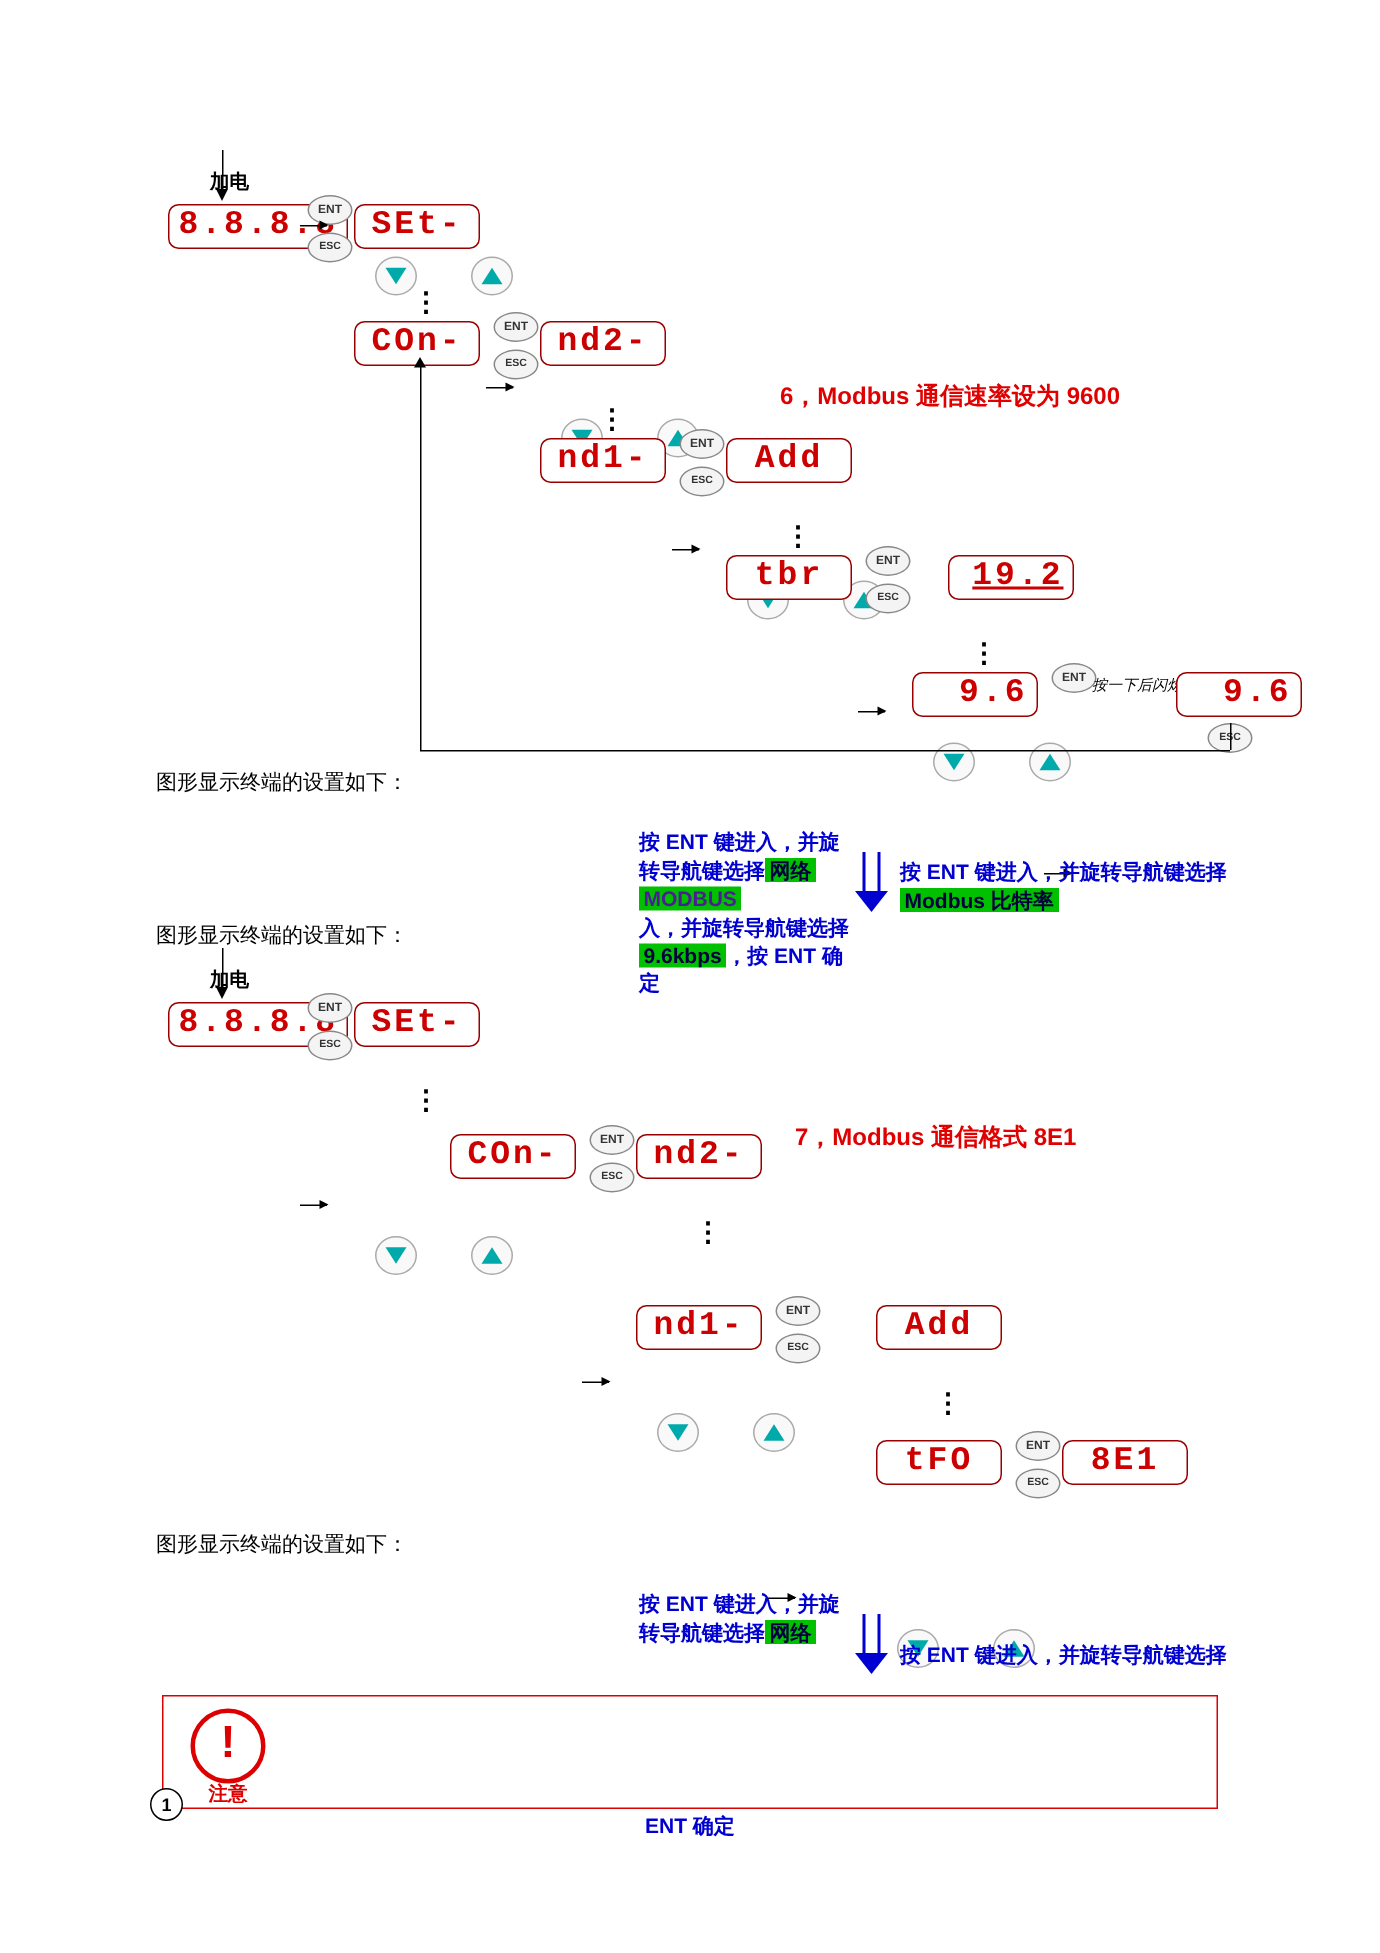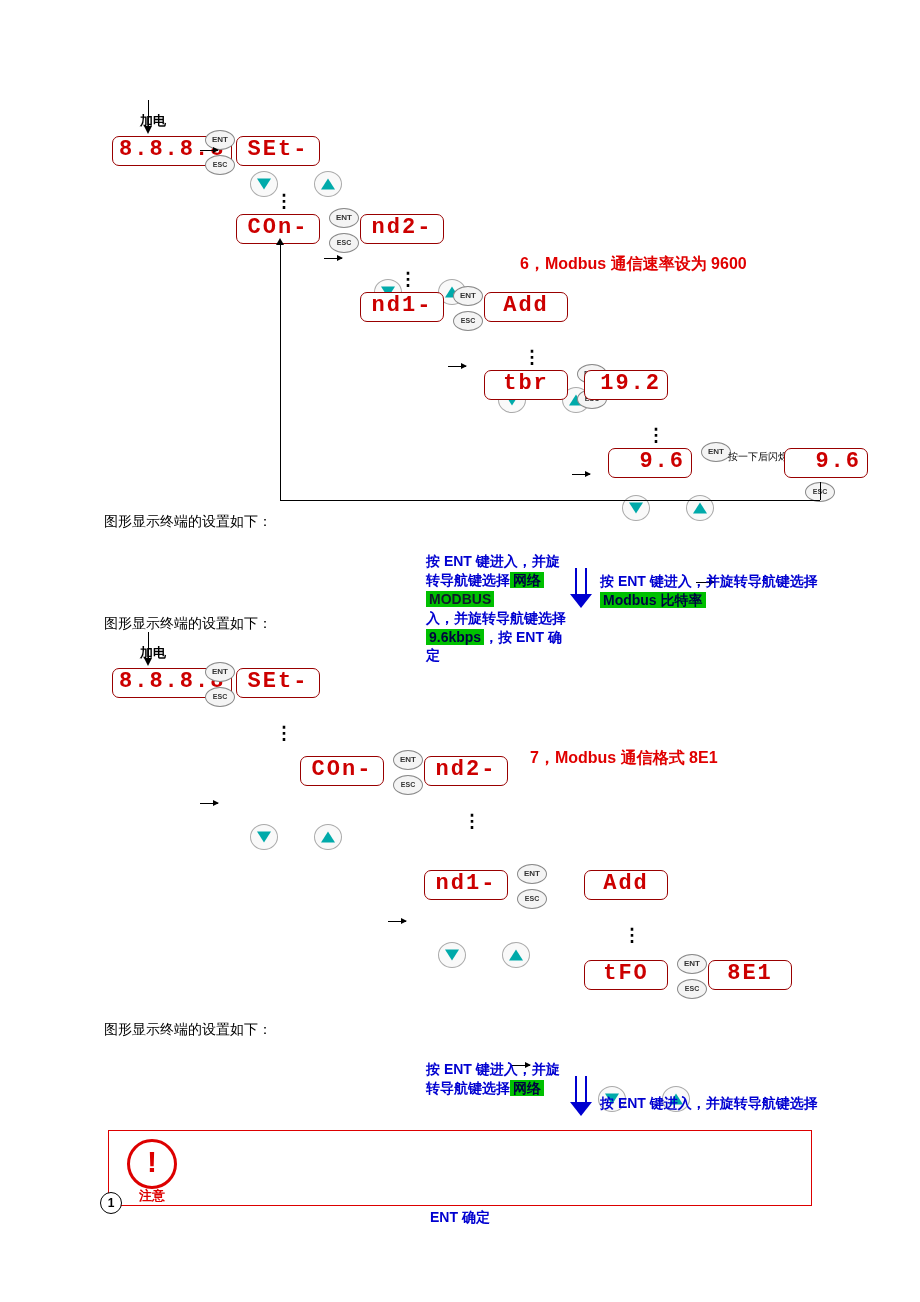--- a/index.html
+++ b/index.html
@@ -92,21 +92,21 @@
   }
   .body-text { font-size: 14px; color: #000; line-height: 1.7; text-align: right; }
 
   .instr {
     color: #0000d0;
     font-weight: bold;
     font-size: 14px;
     line-height: 1.35;
   }
   .hl-green { background: #00c000; color: #000040; padding: 0 3px; }
-  .hl-green.dark { color: #0f172a; }
+  .hl-green.dark { color: #4c1d95; }
 
   .big-arrow {
     position: absolute;
     width: 22px; height: 40px;
   }
   .big-arrow .shaft-l, .big-arrow .shaft-r {
     position: absolute; top: 0; width: 2px; height: 28px; background: #0000d0;
   }
   .big-arrow .shaft-l { left: 5px; }
   .big-arrow .shaft-r { right: 5px; }
@@ -148,21 +148,21 @@
     width: 18px; height: 1px; background: #000; position: relative;
   }
   .tiny-arrow-lr::after {
     content:''; position:absolute; right:-1px; top:-3px;
     border-top:3.5px solid transparent; border-bottom:3.5px solid transparent;
     border-left:6px solid #000;
   }
   .vdots {
     font-size: 18px; font-weight: bold; line-height: 0.4; letter-spacing:0;
   }
-  .micro { font-size: 10px; }
+  .micro { font-size: 10px; font-style: italic; }
 
   
   .hline { height:1px; background:#000; }
 </style>
 </head>
 <body>
 
 <div class="page">
 
   
@@ -204,21 +204,21 @@
   <div class="abs tri-btn tri-down" style="left:498px; top:326px;"></div>
   <div class="abs tri-btn tri-up" style="left:530px; top:326px;"></div>
   <div class="abs vdots" style="left:523px; top:354px;">⋮</div>
 
   
   <div class="abs seg" style="left:484px; top:370px;">tbr</div>
   <div class="abs pill" style="left:577px; top:364px;">ENT</div>
   <div class="abs tiny-arrow-lr" style="left:572px; top:384px;"></div>
   <div class="abs pill esc" style="left:577px; top:389px;">ESC</div>
 
-  <div class="abs seg right" style="left:584px; top:370px;">19.2</div>
+  <div class="abs seg right" style="left:632px; top:370px;text-decoration:underline;">19.2</div>
   <div class="abs tri-btn tri-down" style="left:622px; top:404px;"></div>
   <div class="abs tri-btn tri-up" style="left:654px; top:404px;"></div>
   <div class="abs vdots" style="left:647px; top:432px;">⋮</div>
 
   
   <div class="abs seg right" style="left:608px; top:448px;">9.6</div>
   <div class="abs pill" style="left:701px; top:442px;">ENT</div>
   <div class="abs tiny-arrow-lr" style="left:696px; top:462px;"></div>
   <div class="abs micro" style="left:728px; top:450px;">按一下后闪烁</div>
 

